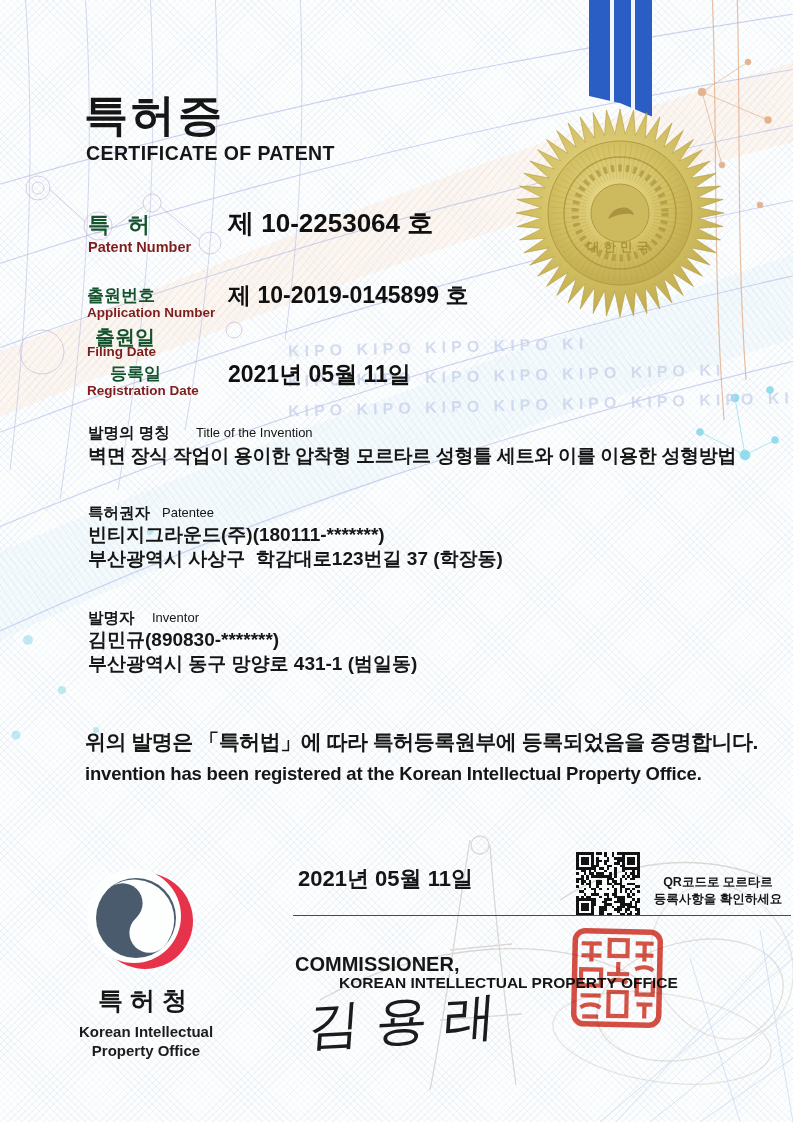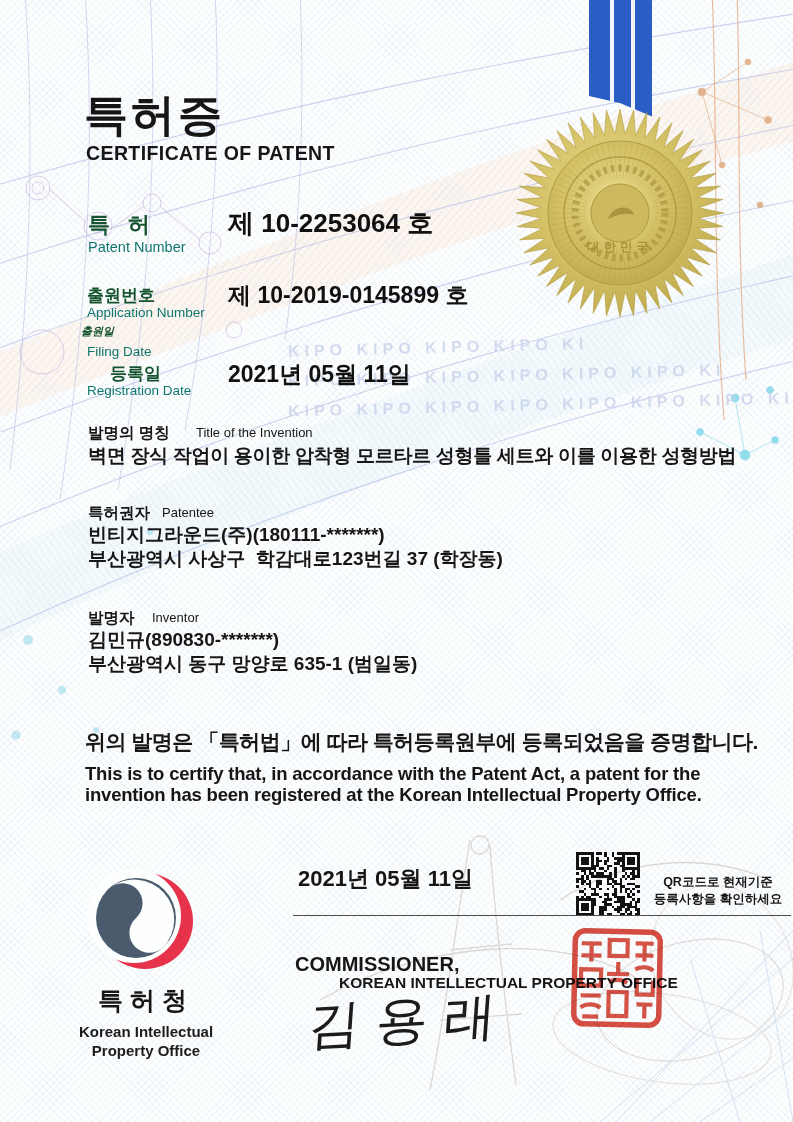--- a/index.html
+++ b/index.html
@@ -21,32 +21,32 @@
   
   .wm{position:absolute;left:288px;width:505px;overflow:hidden;white-space:nowrap;
       color:#c6d1ea;opacity:.75;font-weight:700;font-size:16px;letter-spacing:5px;
       transform:rotate(-1.5deg);z-index:1;}
 
   
   .title-ko{left:84px;top:86px;font-size:44px;font-weight:800;letter-spacing:3px;text-align:right;}
   .title-en{left:86px;top:142px;font-size:19.5px;font-weight:700;letter-spacing:.4px;}
 
   .klabel{font-weight:700;color:#14532d;}
-  .elabel{font-weight:400;color:#0f766e;}
+  .elabel{font-weight:700;color:#7f1d1d;}
   .fval{font-weight:700;color:#101010;}
 
   .lbl-patent{left:88px;top:210px;font-size:22px;letter-spacing:6px;}
   .elb-patent{left:88px;top:239px;font-size:14.5px;}
   .val-patent{left:228px;top:206px;font-size:26px;}
 
   .lbl-app{left:87px;top:284px;font-size:17px;}
   .elb-app{left:87px;top:305px;font-size:13.5px;}
   .val-app{left:228px;top:280px;font-size:23px;}
 
-  .lbl-fil{left:81px;top:324px;font-size:11px;font-style:italic;}
+  .lbl-fil{left:95px;top:324px;font-size:20px;}
   .elb-fil{left:87px;top:344px;font-size:13.5px;}
   .val-fil{left:228px;top:321px;font-size:23px;}
 
   .lbl-reg{left:87px;top:362px;font-size:17px;margin-left:23px;}
   .elb-reg{left:87px;top:383px;font-size:13.5px;}
   .val-reg{left:228px;top:359px;font-size:23px;}
 
   .lbl-inv{left:88px;top:423px;font-size:15.5px;font-weight:600;}
   .elb-inv{left:196px;top:425px;font-size:13px;font-weight:400;}
   .val-inv{left:88px;top:443px;width:690px;font-size:19px;font-weight:700;letter-spacing:-.3px;}
@@ -317,25 +317,24 @@
   <div class="abs z2 val-inv">벽면 장식 작업이 용이한 압착형 모르타르 성형틀 세트와 이를 이용한 성형방법</div>
 
   <div class="abs z2 lbl-pat">특허권자</div>
   <div class="abs z2 elb-pat">Patentee</div>
   <div class="abs z2 pat-name">빈티지그라운드(주)(180111-*******)</div>
   <div class="abs z2 pat-addr">부산광역시 사상구  학감대로123번길 37 (학장동)</div>
 
   <div class="abs z2 lbl-invt">발명자</div>
   <div class="abs z2 elb-invt">Inventor</div>
   <div class="abs z2 invt-name">김민규(890830-*******)</div>
-  <div class="abs z2 invt-addr">부산광역시 동구 망양로 635-1 (범일동)</div>
+  <div class="abs z2 invt-addr">부산광역시 동구 망양로 431-1 (범일동)</div>
 
   <div class="abs z2 stmt-ko">위의 발명은 「특허법」에 따라 특허등록원부에 등록되었음을 증명합니다.</div>
   <div class="abs z2 stmt-en">
-    <div>This is to certify that, in accordance with the Patent Act, a patent for the</div>
     <div>invention has been registered at the Korean Intellectual Property Office.</div>
   </div>
 
   <div class="abs z2 issue-date">2021년 05월 11일</div>
 
   <svg class="abs z2 qr-box" id="qr-svg" viewBox="0 0 25 25" shape-rendering="crispEdges">
       <rect x="0" y="0" width="1" height="1" fill="#121212"></rect>
       <rect x="1" y="0" width="1" height="1" fill="#121212"></rect>
       <rect x="2" y="0" width="1" height="1" fill="#121212"></rect>
       <rect x="3" y="0" width="1" height="1" fill="#121212"></rect>
@@ -648,21 +647,21 @@
       <rect x="12" y="24" width="1" height="1" fill="#121212"></rect>
       <rect x="13" y="24" width="1" height="1" fill="#121212"></rect>
       <rect x="17" y="24" width="1" height="1" fill="#121212"></rect>
       <rect x="18" y="24" width="1" height="1" fill="#121212"></rect>
       <rect x="20" y="24" width="1" height="1" fill="#121212"></rect>
       <rect x="21" y="24" width="1" height="1" fill="#121212"></rect>
       <rect x="23" y="24" width="1" height="1" fill="#121212"></rect>
       <rect x="24" y="24" width="1" height="1" fill="#121212"></rect>
     </svg>
   <div class="abs z2 qr-caption">
-    <div>QR코드로 현재기준</div>
+    <div>QR코드로 모르타르</div>
     <div>등록사항을 확인하세요</div>
   </div>
 
   <div class="abs z2 divider"></div>
 
   <div class="abs z2 comm-en1">COMMISSIONER,</div>
   <div class="abs z2 comm-en2">KOREAN INTELLECTUAL PROPERTY OFFICE</div>
 
   <div class="abs z3 signature">김용래</div>
 

